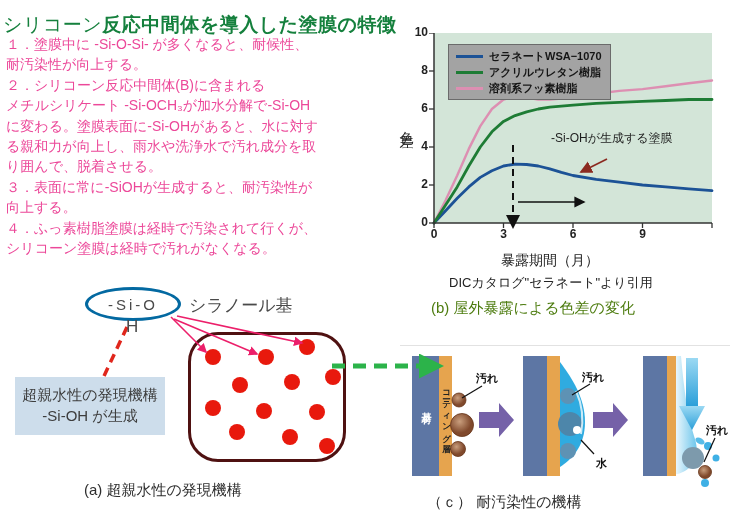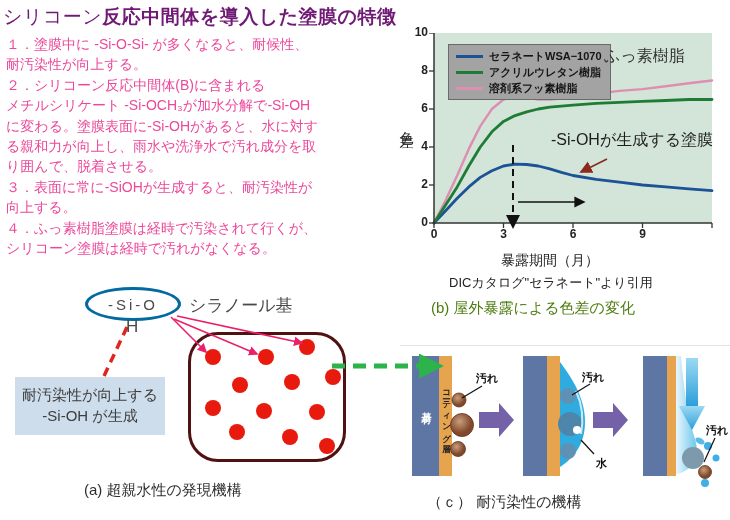--- a/index.html
+++ b/index.html
@@ -1,31 +1,31 @@
 <!DOCTYPE html>
 <html><head>
 <meta charset="utf-8">
 <style>
   html,body{margin:0;padding:0;background:#fff;}
   .stage{position:relative;width:730px;height:520px;background:#fff;overflow:hidden;
          font-family:"Liberation Sans","DejaVu Sans",sans-serif;color:#333;}
   .abs{position:absolute;}
-  .title{left:3px;top:4px;font-size:19px;color:#701a75;letter-spacing:0.5px;white-space:nowrap;}
+  .title{left:3px;top:12px;font-size:19px;color:#15803d;letter-spacing:0.5px;white-space:nowrap;}
   .t-light{font-weight:400;}
   .t-bold{font-weight:700;}
   .body-text{left:6px;top:34px;width:414px;font-size:14px;line-height:20.4px;color:#ec4899;white-space:pre-line;}
   .ylabel{left:398px;top:120px;writing-mode:vertical-rl;font-size:14px;color:#222;letter-spacing:4px;}
   #chart-svg{left:428px;top:33px;}
   .legend{left:448px;top:44px;background:#a3a3a3;border:1px solid #6b6b6b;padding:5px 8px 4px 7px;
           display:flex;flex-direction:column;gap:3px;z-index:3;}
   .leg-row{display:flex;align-items:center;height:13px;}
   .leg-swatch{width:27px;height:3px;margin-right:6px;flex:none;}
   .leg-label{font-size:11px;font-weight:700;color:#151515;white-space:nowrap;}
   .anno-fluoro{left:604px;top:46px;font-size:16px;color:#333;z-index:3;white-space:nowrap;}
-  .anno-sioh{left:551px;top:130px;font-size:16px;color:#1d1d1d;z-index:3;white-space:nowrap;}
+  .anno-sioh{left:551px;top:130px;font-size:12px;color:#1d1d1d;z-index:3;white-space:nowrap;}
   .tick{position:absolute;font-size:12px;font-weight:700;color:#222;}
   .ytick{left:402px;width:26px;text-align:right;}
   .xtick{width:24px;text-align:center;}
   .xaxis-title{left:501px;top:252px;font-size:14px;color:#222;}
   .citation{left:449px;top:274px;font-size:13px;color:#222;}
   .caption-b{left:431px;top:299px;font-size:15px;color:#4d7c0f;}
   .ellipse{left:85px;top:287px;width:96px;height:34px;border:3px solid #0369a1;border-radius:50%;
            display:flex;align-items:center;justify-content:center;font-size:15px;letter-spacing:3px;
            color:#4a4a4a;background:#fff;z-index:4;box-sizing:border-box;}
   .h-label{left:126px;top:317px;font-size:17px;color:#4a4a4a;z-index:6;}
@@ -109,21 +109,20 @@
       </div>
       <div class="leg-row">
         <div class="leg-swatch" style="background: rgb(30, 124, 53);"></div>
         <span class="leg-label">アクリルウレタン樹脂</span>
       </div>
       <div class="leg-row">
         <div class="leg-swatch" style="background: rgb(221, 143, 178);"></div>
         <span class="leg-label">溶剤系フッ素樹脂</span>
       </div>
     </div>
-  <div class="abs anno-fluoro">ふっ素樹脂</div>
   <div class="abs anno-sioh">-Si-OHが生成する塗膜</div>
   <div id="ticks">
       <div class="tick ytick" style="top: 215px;">0</div>
       <div class="tick ytick" style="top: 177px;">2</div>
       <div class="tick ytick" style="top: 139px;">4</div>
       <div class="tick ytick" style="top: 101px;">6</div>
       <div class="tick ytick" style="top: 63px;">8</div>
       <div class="tick ytick" style="top: 25px;">10</div>
       <div class="tick xtick" style="position: absolute; left: 422px; top: 227px;">0</div>
       <div class="tick xtick" style="position: absolute; left: 491.5px; top: 227px;">3</div>
@@ -132,21 +131,21 @@
       <div class="tick xtick" style="position: absolute; left: 729px; top: 227px;">12</div>
     </div>
 
   <div class="abs xaxis-title">暴露期間（月）</div>
   <div class="abs citation">DICカタログ"セラネート"より引用</div>
   <div class="abs caption-b">(b) 屋外暴露による色差の変化</div>
 
   <div class="abs ellipse">-Si-O</div>
   <div class="abs h-label">H</div>
   <div class="abs silanol">シラノール基</div>
-  <div class="abs note-box">耐汚染性が向上する
+  <div class="abs note-box">超親水性の発現機構
 -Si-OH が生成</div>
   <div class="abs round-box"></div>
   <div id="dots">
       <div class="dot" style="left: 205px; top: 349px;"></div>
       <div class="dot" style="left: 258px; top: 349px;"></div>
       <div class="dot" style="left: 299px; top: 339px;"></div>
       <div class="dot" style="left: 232px; top: 377px;"></div>
       <div class="dot" style="left: 284px; top: 374px;"></div>
       <div class="dot" style="left: 325px; top: 369px;"></div>
       <div class="dot" style="left: 205px; top: 400px;"></div>

